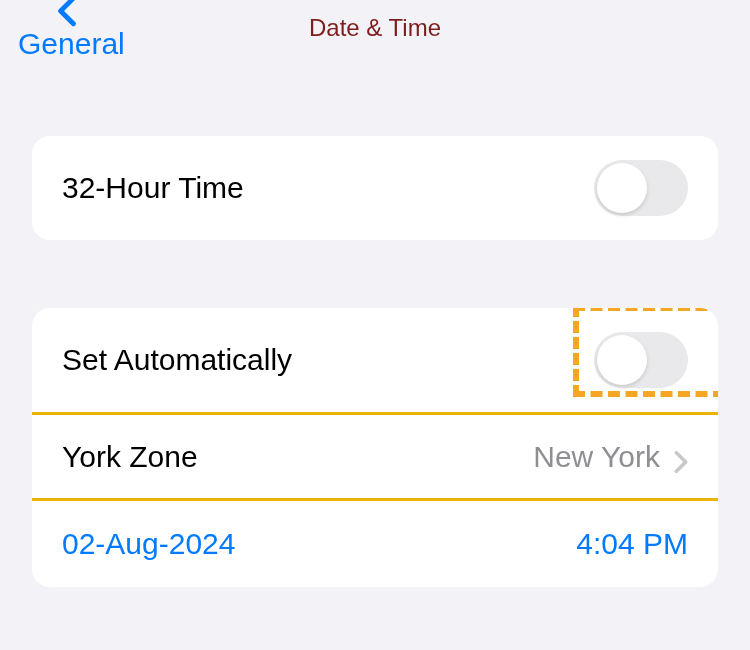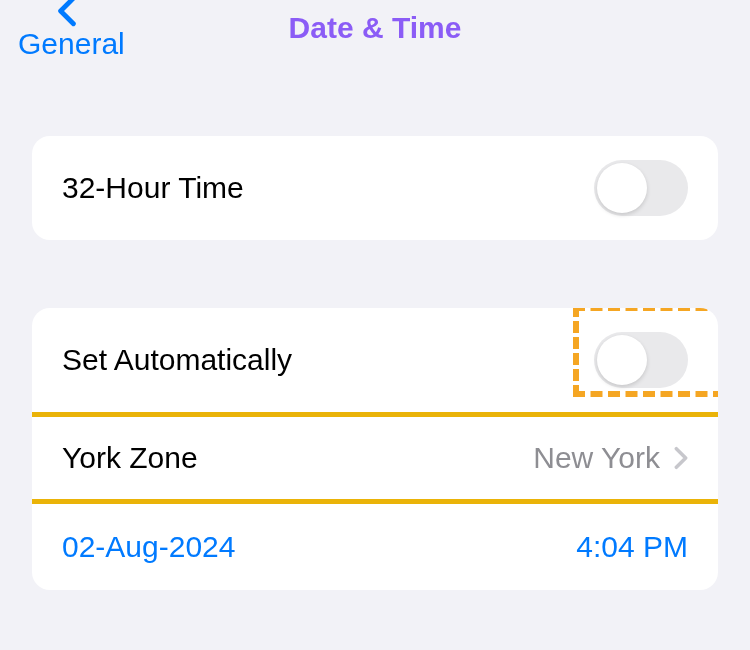--- a/index.html
+++ b/index.html
@@ -29,23 +29,23 @@
       position: absolute;
       left: 18px;
       flex-direction: column;
     }
     .back-chevron {
       width: 20px;
       height: 32px;
       margin-right: 8px;
     }
     .nav-title {
-      font-size: 30px;
-      font-weight: 700;
-      color: #8b5cf6;
+      font-size: 24px;
+      font-weight: 400;
+      color: #7f1d1d;
       position: absolute;
       left: 50%;
       transform: translateX(-50%);
     }
     .settings-group {
       background: #fff;
       border-radius: 18px;
       margin: 0 32px;
       overflow: hidden;
     }
@@ -57,21 +57,21 @@
       position: relative;
     }
     .settings-row {
       display: flex;
       align-items: center;
       justify-content: space-between;
       padding: 24px 30px;
       min-height: 86px;
     }
     .row-separator {
-      border-bottom: 5px solid #eab308;
+      border-bottom: 3px solid #eab308;
     }
     .row-label {
       font-size: 30px;
       color: #000;
       font-weight: 400;
     }
     .toggle {
       width: 94px;
       height: 56px;
       background: #e9e9eb;
@@ -84,21 +84,21 @@
       height: 50px;
       background: #fff;
       border-radius: 50%;
       position: absolute;
       top: 3px;
       left: 3px;
       box-shadow: 0 2px 4px rgba(0,0,0,0.15);
     }
     .row-value {
       display: flex;
-      align-items: center;
+      align-items: flex-end;
       gap: 14px;
     }
     .value-text {
       font-size: 30px;
       color: #8e8e93;
     }
     .chevron-right {
       width: 14px;
       height: 24px;
     }

